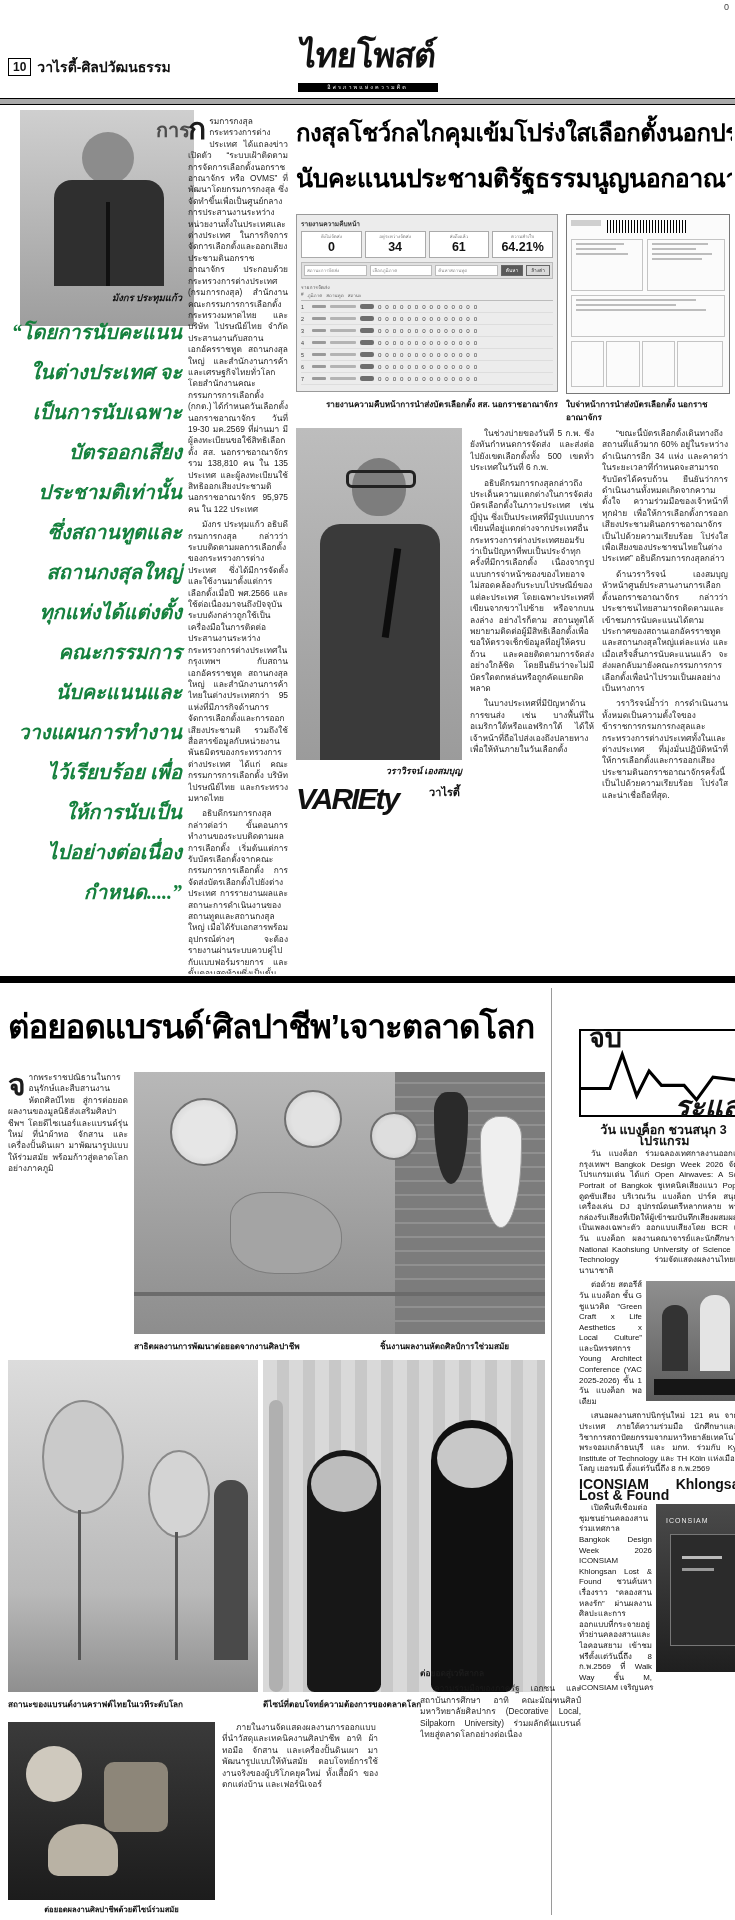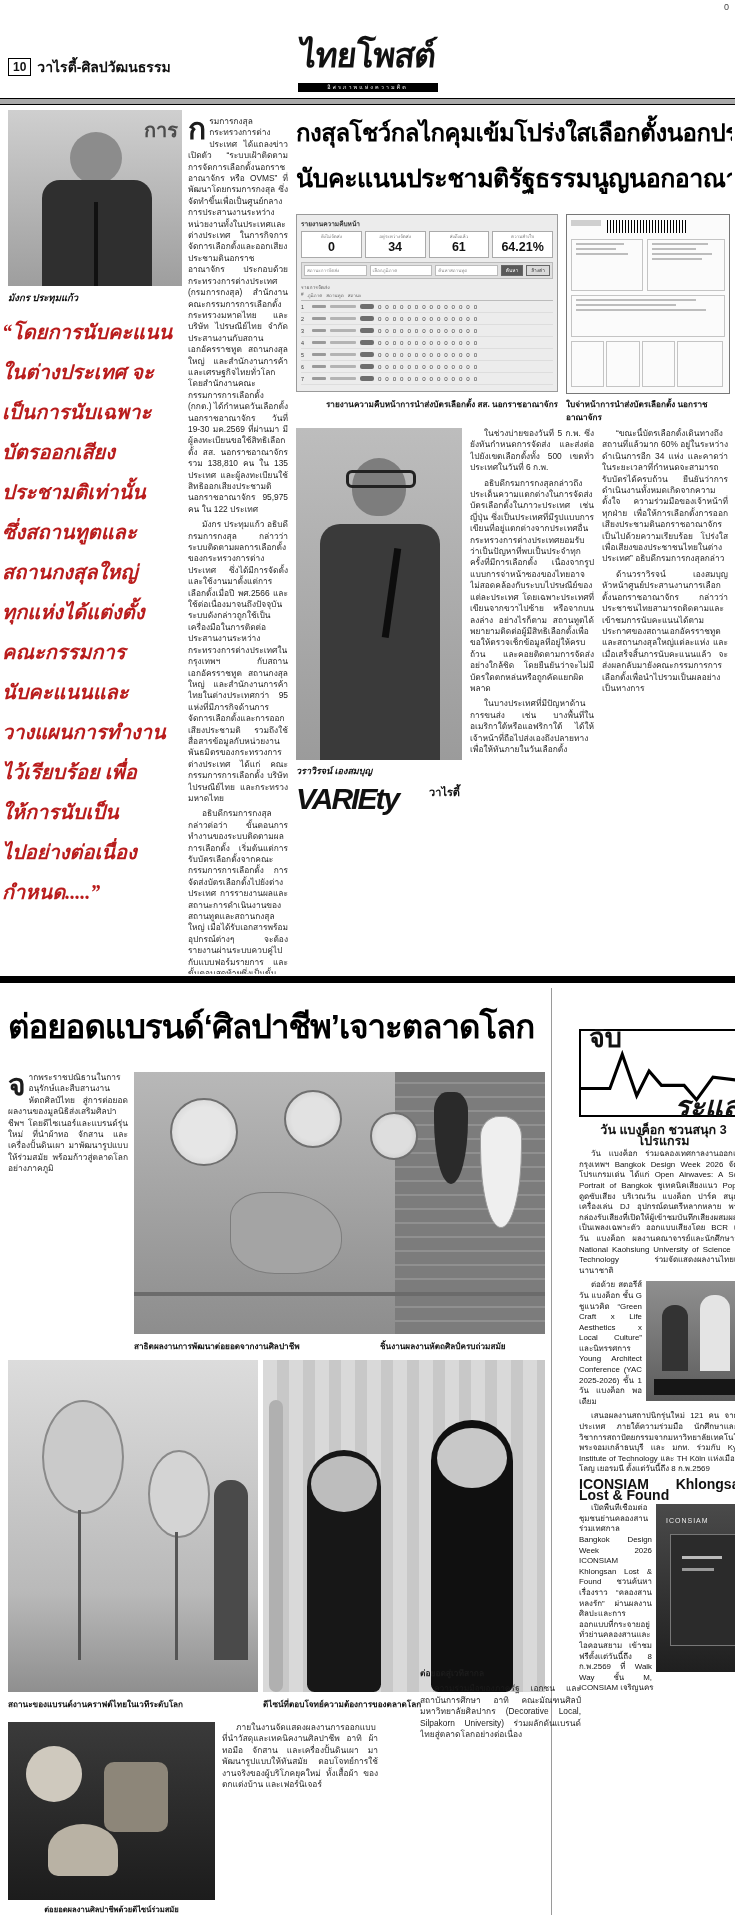--- a/index.html
+++ b/index.html
@@ -3,21 +3,21 @@
 <meta charset="utf-8">
 <style>
   html,body{margin:0;padding:0;background:#fff;}
   body{font-family:"Liberation Sans",sans-serif;color:#111;-webkit-text-size-adjust:none;}
   #page{position:relative;width:735px;height:1920px;background:#fff;overflow:hidden;}
   .abs{position:absolute;}
   .clip{overflow:hidden;}
   .t{font-size:8.4px;line-height:11.4px;text-align:justify;color:#1c1c1c;}
   .t p{margin:0 0 4px 0;text-indent:14px;}
   .cap{font-weight:bold;font-size:8.2px;color:#111;}
-  .capi{font-family:"Liberation Serif",serif;font-style:italic;font-weight:bold;font-size:9.5px;text-align:left;}
+  .capi{font-family:"Liberation Serif",serif;font-style:italic;font-weight:bold;font-size:9.5px;text-align:right;}
   .hl{font-weight:900;color:#000;white-space:nowrap;letter-spacing:-0.5px;}
   .ph{background:linear-gradient(180deg,#cfcfcf,#9e9e9e);}
   .dropcap{float:left;font-size:30px;line-height:26px;font-weight:bold;padding:0 3px 0 0;}
   
   .panel{background:#ececec;border:1px solid #9a9a9a;padding:4px;box-sizing:border-box;}
   .stats{display:flex;gap:3px;margin-top:2px;}
   .stat{flex:1;background:#fff;border:1px solid #aaa;text-align:center;padding:2px 0 3px;}
   .stat .lb{font-size:4.6px;color:#777;line-height:6px;}
   .stat .vl{font-size:12.5px;font-weight:bold;line-height:14px;}
   .filters{display:flex;gap:3px;align-items:center;background:#e0e0e0;border:1px solid #bbb;padding:2px;margin-top:4px;}
@@ -26,21 +26,21 @@
   .fbtn.dark{background:#5a5a5a;color:#fff;}
   .fbtn.light{background:#d9d9d9;color:#333;}
   .tbllabel{font-size:5px;color:#555;margin-top:4px;}
   .thead{display:flex;gap:4px;font-size:4.6px;color:#666;border-bottom:1px solid #bbb;padding:1px 0;}
   .trow{display:flex;gap:4px;align-items:center;height:11px;border-bottom:1px solid #ddd;}
   .tno{width:7px;font-size:5.4px;color:#333;}
   .bar{height:3px;background:#9a9a9a;border-radius:1px;}
   .chip{width:14px;height:5px;background:#6e6e6e;border-radius:2px;}
   .stamps{font-size:6.2px;letter-spacing:1.1px;color:#444;white-space:nowrap;overflow:hidden;flex:1;}
   
-  .q{font-family:"Liberation Serif",serif;font-style:italic;font-weight:600;font-size:20px;line-height:40px;text-align:left;color:#b91c1c;}
+  .q{font-family:"Liberation Serif",serif;font-style:italic;font-weight:600;font-size:20px;line-height:40px;text-align:right;color:#15803d;}
   
   .sb-t{font-size:12.5px;font-weight:900;text-align:center;margin:8px 0 3px;}
   .sb p{margin:0 0 4px;text-indent:12px;}
   .sb{font-size:7.9px;line-height:10.6px;text-align:justify;}
   .vruler{width:1px;background:#9a9a9a;}
   .variety{position:relative;font-weight:900;font-style:italic;}
   .variety .lat{font-size:30px;letter-spacing:-2px;line-height:34px;}
   .variety .th{position:absolute;top:1px;right:2px;font-size:11px;font-style:normal;}
   .barcode{background:repeating-linear-gradient(90deg,#000 0 1px,transparent 1px 3px);}
   .formline{height:2px;background:#bdbdbd;margin:3px 4px;}
@@ -56,21 +56,21 @@
   <div class="abs" style="left:8px;top:56px;display:flex;align-items:center;gap:6px;">
     <span style="border:1px solid #000;font-size:12px;font-weight:bold;padding:0 4px;line-height:16px;">10</span>
     <span style="font-size:14px;font-weight:bold;">วาไรตี้-ศิลปวัฒนธรรม</span>
   </div>
   <div class="abs" style="left:0;top:28px;width:735px;text-align:center;">
     <div style="font-size:34px;font-weight:900;letter-spacing:-1px;transform:skewX(-6deg);">ไทยโพสต์</div>
     <div style="margin:1px auto 0;width:140px;height:9px;background:#000;color:#fff;font-size:5.5px;line-height:9px;letter-spacing:2px;">อิสรภาพแห่งความคิด</div>
   </div>
   <div class="abs" style="left:0;top:98px;width:735px;height:5px;background:#a9a9a9;border-top:1px solid #000;border-bottom:1px solid #000;"></div>
 
-  <div class="abs ph clip" style="left:8px;top:110px;width:174px;height:176px;text-align:right;">
+  <div class="abs ph clip" style="left:20px;top:110px;width:174px;height:216px;text-align:right;">
     <div class="abs" style="left:62px;top:22px;width:52px;height:52px;border-radius:50%;background:#8c8c8c;"></div>
     <div class="abs" style="left:34px;top:70px;width:110px;height:106px;border-radius:18px 18px 0 0;background:#2f2f2f;"></div>
     <div class="abs" style="left:86px;top:92px;width:4px;height:84px;background:#111;"></div>
     <div class="abs" style="right:4px;top:4px;font-size:20px;font-weight:900;color:#222;opacity:.75;">การ</div>
   </div>
   <div class="abs capi" style="left:8px;top:290px;width:174px;">มังกร ประทุมแก้ว</div>
 
   <div class="abs" style="left:2px;top:312px;width:180px;">
 
   <div class="q">“โดยการนับคะแนน</div>
@@ -241,20 +241,21 @@
   </div>
 
   <div class="abs t clip" style="left:470px;top:428px;width:124px;height:546px;">
     <p>ในช่วงบ่ายของวันที่ 5 ก.พ. ซึ่งยังทันกำหนดการจัดส่ง และส่งต่อไปยังเขตเลือกตั้งทั้ง 500 เขตทั่วประเทศในวันที่ 6 ก.พ.</p>
     <p>อธิบดีกรมการกงสุลกล่าวถึงประเด็นความแตกต่างในการจัดส่งบัตรเลือกตั้งในภาวะประเทศ เช่น ญี่ปุ่น ซึ่งเป็นประเทศที่มีรูปแบบการเขียนที่อยู่แตกต่างจากประเทศอื่น กระทรวงการต่างประเทศยอมรับว่าเป็นปัญหาที่พบเป็นประจำทุกครั้งที่มีการเลือกตั้ง เนื่องจากรูปแบบการจ่าหน้าซองของไทยอาจไม่สอดคล้องกับระบบไปรษณีย์ของแต่ละประเทศ โดยเฉพาะประเทศที่เขียนจากขวาไปซ้าย หรือจากบนลงล่าง อย่างไรก็ตาม สถานทูตได้พยายามติดต่อผู้มีสิทธิเลือกตั้งเพื่อขอให้ตรวจเช็กข้อมูลที่อยู่ให้ครบถ้วน และคอยติดตามการจัดส่งอย่างใกล้ชิด โดยยืนยันว่าจะไม่มีบัตรใดตกหล่นหรือถูกคัดแยกผิดพลาด</p>
     <p>ในบางประเทศที่มีปัญหาด้านการขนส่ง เช่น บางพื้นที่ในอเมริกาใต้หรือแอฟริกาใต้ ได้ให้เจ้าหน้าที่ถือไปส่งเองถึงปลายทาง เพื่อให้ทันภายในวันเลือกตั้ง</p>
   </div>
   <div class="abs t clip" style="left:602px;top:428px;width:126px;height:546px;">
     <p>“ขณะนี้บัตรเลือกตั้งเดินทางถึงสถานที่แล้วมาก 60% อยู่ในระหว่างดำเนินการอีก 34 แห่ง และคาดว่าในระยะเวลาที่กำหนดจะสามารถรับบัตรได้ครบถ้วน ยืนยันว่าการดำเนินงานทั้งหมดเกิดจากความตั้งใจ ความร่วมมือของเจ้าหน้าที่ทุกฝ่าย เพื่อให้การเลือกตั้งการออกเสียงประชามตินอกราชอาณาจักรเป็นไปด้วยความเรียบร้อย โปร่งใส เพื่อเสียงของประชาชนไทยในต่างประเทศ” อธิบดีกรมการกงสุลกล่าว</p>
     <p>ด้านวราวิรจน์ เองสมบุญ หัวหน้าศูนย์ประสานงานการเลือกตั้งนอกราชอาณาจักร กล่าวว่า ประชาชนไทยสามารถติดตามและเข้าชมการนับคะแนนได้ตามประกาศของสถานเอกอัครราชทูตและสถานกงสุลใหญ่แต่ละแห่ง และเมื่อเสร็จสิ้นการนับคะแนนแล้ว จะส่งผลกลับมายังคณะกรรมการการเลือกตั้งเพื่อนำไปรวมเป็นผลอย่างเป็นทางการ</p>
+    <p>วราวิรจน์ย้ำว่า การดำเนินงานทั้งหมดเป็นความตั้งใจของข้าราชการกรมการกงสุลและกระทรวงการต่างประเทศทั้งในและต่างประเทศ ที่มุ่งมั่นปฏิบัติหน้าที่ให้การเลือกตั้งและการออกเสียงประชามตินอกราชอาณาจักรครั้งนี้เป็นไปด้วยความเรียบร้อย โปร่งใส และน่าเชื่อถือที่สุด.</p>
   </div>
 
   <div class="abs" style="left:0;top:976px;width:735px;height:7px;background:#000;"></div>
 
   <div class="abs hl clip" style="left:8px;top:990px;width:540px;height:78px;font-size:33px;line-height:74px;letter-spacing:-1px;">ต่อยอดแบรนด์‘ศิลปาชีพ’เจาะตลาดโลก</div>
 
   <div class="abs vruler" style="left:551px;top:988px;height:927px;"></div>
 
   <div class="abs sb clip" style="left:558px;top:1029px;width:169px;height:927px;margin-left:21px;">
     <div style="position:relative;border:2.5px solid #000;height:84px;">
@@ -294,21 +295,21 @@
     <div class="abs" style="right:0;top:0;width:150px;height:262px;background:repeating-linear-gradient(0deg,#7c7c7c 0 12px,#909090 12px 14px);"></div>
     <div class="abs" style="left:36px;top:26px;width:64px;height:64px;border-radius:50%;background:radial-gradient(circle,#e6e6e6 55%,#c9c9c9);border:2px solid #6f6f6f;"></div>
     <div class="abs" style="left:150px;top:18px;width:54px;height:54px;border-radius:50%;background:radial-gradient(circle,#e2e2e2 55%,#c5c5c5);border:2px solid #6f6f6f;"></div>
     <div class="abs" style="left:236px;top:40px;width:44px;height:44px;border-radius:50%;background:radial-gradient(circle,#dedede 55%,#c0c0c0);border:2px solid #6f6f6f;"></div>
     <div class="abs" style="left:300px;top:20px;width:34px;height:92px;border-radius:40% 40% 50% 50%/20% 20% 70% 70%;background:#2a2a2a;"></div>
     <div class="abs" style="left:346px;top:44px;width:40px;height:110px;border-radius:45% 45% 50% 50%/18% 18% 72% 72%;background:#efefef;border:1px solid #9a9a9a;"></div>
     <div class="abs" style="left:96px;top:120px;width:110px;height:80px;border-radius:30% 55% 40% 40%;background:#a4a4a4;border:1px solid #7d7d7d;"></div>
     <div class="abs" style="left:0;bottom:38px;width:411px;height:4px;background:#6b6b6b;"></div>
   </div>
   <div class="abs cap" style="left:134px;top:1340px;width:236px;">สาธิตผลงานการพัฒนาต่อยอดจากงานศิลปาชีพ</div>
-  <div class="abs cap" style="left:380px;top:1340px;width:165px;">ชิ้นงานผลงานหัตถศิลป์ครบถ่วมสมัย</div>
+  <div class="abs cap" style="left:380px;top:1340px;width:165px;">ชิ้นงานผลงานหัตถศิลป์การใช่วมสมัย</div>
 
   <div class="abs ph clip" style="left:8px;top:1360px;width:250px;height:332px;background:linear-gradient(180deg,#dcdcdc,#b9b9b9 70%,#8f8f8f);">
     <div class="abs" style="left:34px;top:40px;width:78px;height:110px;border-radius:50%;background:#cacaca;border:2px solid #8a8a8a;"></div>
     <div class="abs" style="left:70px;top:150px;width:3px;height:150px;background:#555;"></div>
     <div class="abs" style="left:140px;top:90px;width:58px;height:84px;border-radius:50%;background:#d4d4d4;border:2px solid #8a8a8a;"></div>
     <div class="abs" style="left:167px;top:172px;width:3px;height:128px;background:#555;"></div>
     <div class="abs" style="left:206px;top:120px;width:34px;height:180px;border-radius:16px 16px 0 0;background:#4a4a4a;"></div>
   </div>
   <div class="abs ph clip" style="left:263px;top:1360px;width:282px;height:332px;background:repeating-linear-gradient(90deg,#d9d9d9 0 14px,#c8c8c8 14px 26px);">
     <div class="abs" style="left:44px;top:90px;width:74px;height:242px;border-radius:40px 40px 8px 8px;background:#171717;"></div>

